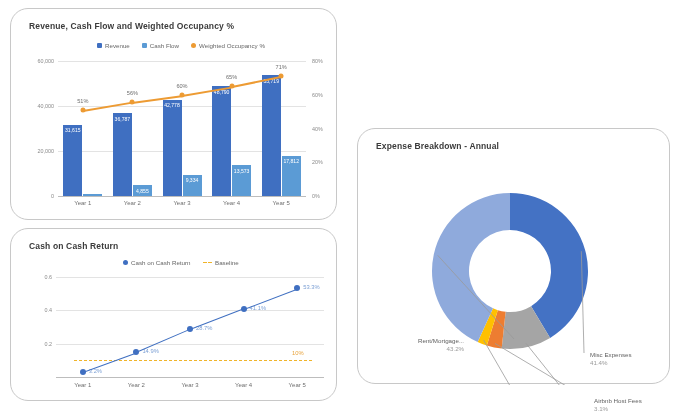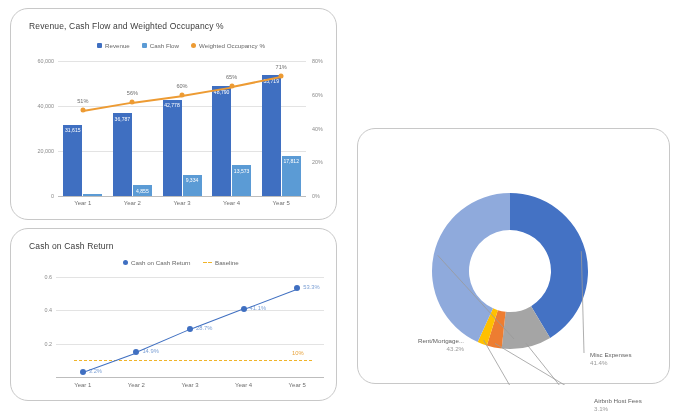--- a/index.html
+++ b/index.html
@@ -18,21 +18,21 @@
     box-sizing:border-box;
   }
   #card-revenue{left:10px;top:8px;width:327px;height:212px;}
   #card-coc{left:10px;top:228px;width:327px;height:173px;}
   #card-expense{left:357px;top:128px;width:313px;height:256px;}
 
   .card-title{
     position:absolute;
     left:18px;top:12px;
     font-size:8.5px;
-    font-weight:normal;
+    font-weight:bold;
     color:#3b3b3b;
     letter-spacing:.15px;
     white-space:nowrap;
   }
 
   .legend{
     position:absolute;
     display:flex;
     align-items:center;
     gap:12px;
@@ -231,20 +231,21 @@
       <div class="coc-seg" style="left: 187.6px; top: 31.5px; width: 57.3272px; transform: rotate(-20.7744deg);"></div>
       <div class="coc-pt" style="left: 26.8px; top: 94.6667px;"></div>
       <div class="coc-pt" style="left: 80.4px; top: 75.1667px;"></div>
       <div class="coc-pt" style="left: 134px; top: 52.1667px;"></div>
       <div class="coc-pt" style="left: 187.6px; top: 31.5px;"></div>
       <div class="coc-pt" style="left: 241.2px; top: 11.1667px;"></div>
     </div>
 </div>
 
 <div class="card" id="card-expense">
+  <div class="card-title">Expense Breakdown - Annual</div>
   <div class="donut-wrap" id="donut-wrap" style="left:0;top:0;width:313px;height:256px;">
       <svg width="313" height="256" style="position: absolute; left: 0px; top: 0px;">
         <path d="M 152 64 A 78 78 0 0 1 192.12628363495753 208.88707918310487 L 173.09202088504176 177.15859290393973 A 41 41 0 0 0 152 101 Z" fill="#4472C4"></path>
         <path d="M 192.12628363495753 208.88707918310487 A 78 78 0 0 1 143.68432996652973 219.55546165096592 L 147.62894267471435 182.76633240627694 A 41 41 0 0 0 173.09202088504176 177.15859290393973 Z" fill="#A5A5A5"></path>
         <path d="M 143.68432996652973 219.55546165096592 A 78 78 0 0 1 128.83075663699128 216.47943449023816 L 139.82129515534157 181.14944633461238 A 41 41 0 0 0 147.62894267471435 182.76633240627694 Z" fill="#ED7D31"></path>
         <path d="M 128.83075663699128 216.47943449023816 A 78 78 0 0 1 119.67870468252383 212.98826571342966 L 135.01060117927534 179.31434479808482 A 41 41 0 0 0 139.82129515534157 181.14944633461238 Z" fill="#FFC000"></path>
         <path d="M 119.67870468252383 212.98826571342966 A 78 78 0 0 1 151.99999999999997 64 L 152 101 A 41 41 0 0 0 135.01060117927534 179.31434479808482 Z" fill="#8FAADC"></path>
         <line x1="223.31555219346072" y1="122.2492527902922" x2="226" y2="224" stroke="#9a9a9a" stroke-width="0.8"></line>
         <line x1="167.9156415392664" y1="214.26819739272304" x2="230" y2="292" stroke="#9a9a9a" stroke-width="0.8"></line>
         <line x1="136.99374014361808" y1="214.46248798601067" x2="230" y2="270" stroke="#9a9a9a" stroke-width="0.8"></line>

